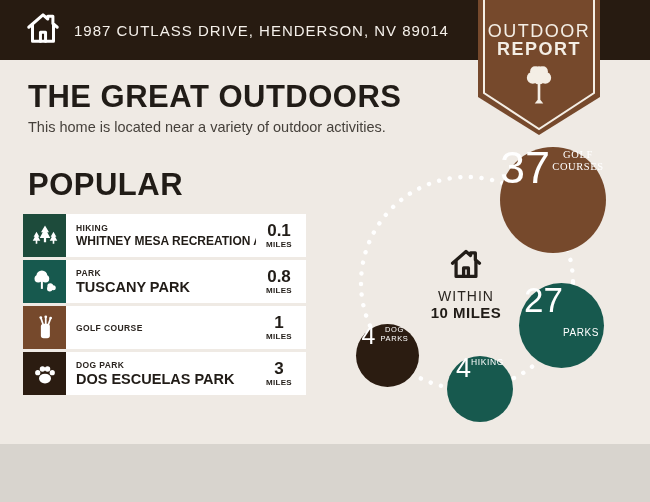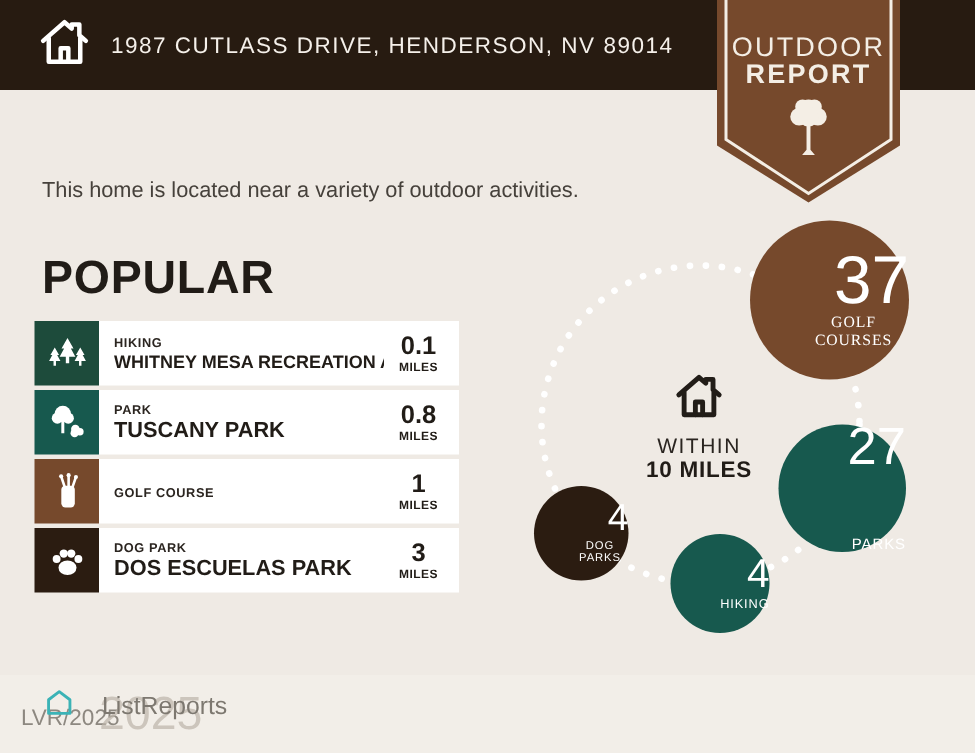--- a/index.html
+++ b/index.html
@@ -1,17 +1,17 @@
 <!DOCTYPE html>
 <html><head>
 <meta charset="utf-8">
 <style>
   * { margin:0; padding:0; box-sizing:border-box; }
   body { background:#d8d4ce; font-family:"Liberation Sans", sans-serif; }
-  .page { position:relative; width:650px; height:502px; background:#efeae4; overflow:hidden; }
+  .page { position:relative; width:650px; height:444px; background:#efeae4; overflow:hidden; }
 
   
   .header { position:absolute; left:0; top:0; width:650px; height:60px; background:#271b11;
             display:flex; align-items:center; }
   .header .house { margin-left:25px; }
   .address { color:#f5f0ea; font-size:15px; letter-spacing:1px; margin-left:13px; font-weight:400; }
 
   
   .badge { position:absolute; left:478px; top:0; width:122px; height:136px; z-index:5; }
   .badge svg.shape { position:absolute; left:0; top:0; }
@@ -40,22 +40,22 @@
   .row-cat { font-size:8.5px; font-weight:bold; letter-spacing:.4px; color:#2b2520; }
   .row-name { font-size:14.5px; font-weight:bold; color:#211c17; white-space:nowrap; margin-top:1px; }
   .row-name.name-sm { font-size:12px; }
   .row-dist { background:#ffffff; width:50px; min-width:50px; display:flex; flex-direction:column;
               align-items:center; justify-content:center; padding-right:4px; }
   .dist-num { font-size:17px; font-weight:bold; color:#211c17; line-height:1; }
   .dist-unit { font-size:8px; font-weight:bold; color:#211c17; letter-spacing:.3px; margin-top:1px; }
 
   
   .ring { position:absolute; left:356px; top:172px; z-index:1; }
-  .bubble { position:absolute; border-radius:50%; display:flex; flex-direction:column;
-            align-items:flex-end; justify-content:center; color:#ffffff; z-index:2; text-align:center; }
+  .bubble { position:absolute; border-radius:50%; display:flex; flex-direction:row;
+            align-items:flex-start; justify-content:center; color:#ffffff; z-index:2; text-align:center; }
   .bubble-num { line-height:.95; font-weight:400; }
   .bubble-label { font-weight:400; letter-spacing:.6px; line-height:1.15; margin-top:2px; }
   .bubble-golf   { left:500px; top:147px; width:106px; height:106px; background:#76492c; }
   .bubble-golf .bubble-num { font-size:45px; }
   .bubble-golf .bubble-label { font-size:10.5px; width:74px;font-family:Liberation Serif, serif; }
   .bubble-parks  { left:519px; top:283px; width:85px; height:85px; background:#17594e; }
   .bubble-parks .bubble-num { font-size:35px; }
   .bubble-parks .bubble-label { font-size:10px;margin-top:44px; }
   .bubble-dog    { left:356px; top:324px; width:63px; height:63px; background:#2b1c11; }
   .bubble-dog .bubble-num { font-size:25px; }
@@ -107,20 +107,21 @@
           <circle cx="8.2" cy="9.6" r="3.6"></circle>
           <circle cx="15.8" cy="9.6" r="3.6"></circle>
         <circle cx="9.6" cy="5.6" r="3"></circle>
           <circle cx="14.4" cy="5.6" r="3"></circle>
           <circle cx="12" cy="9.6" r="4"></circle>
         <path d="M11.2 12.5 h1.6 v10.5 l1.8 2.2 h-5.2 l1.8 -2.2 z"></path>
       </svg>
     </span>
   </div>
 
+  <div class="title">THE GREAT OUTDOORS</div>
   <div class="subtitle">This home is located near a variety of outdoor activities.</div>
 
   <div class="popular-heading">POPULAR</div>
   <div class="list">
 
     <div class="row">
       <div class="row-icon bg-green">
         <svg width="30" height="30" viewBox="0 0 24 24" fill="#ffffff">
           <g transform="translate(12,10.5)">
               <path d="M0 -7 L-3.2 -1.5 H-1.8 L-4.2 3 H-0.9 V6.4 H0.9 V3 H4.2 L1.8 -1.5 H3.2 Z"></path>

